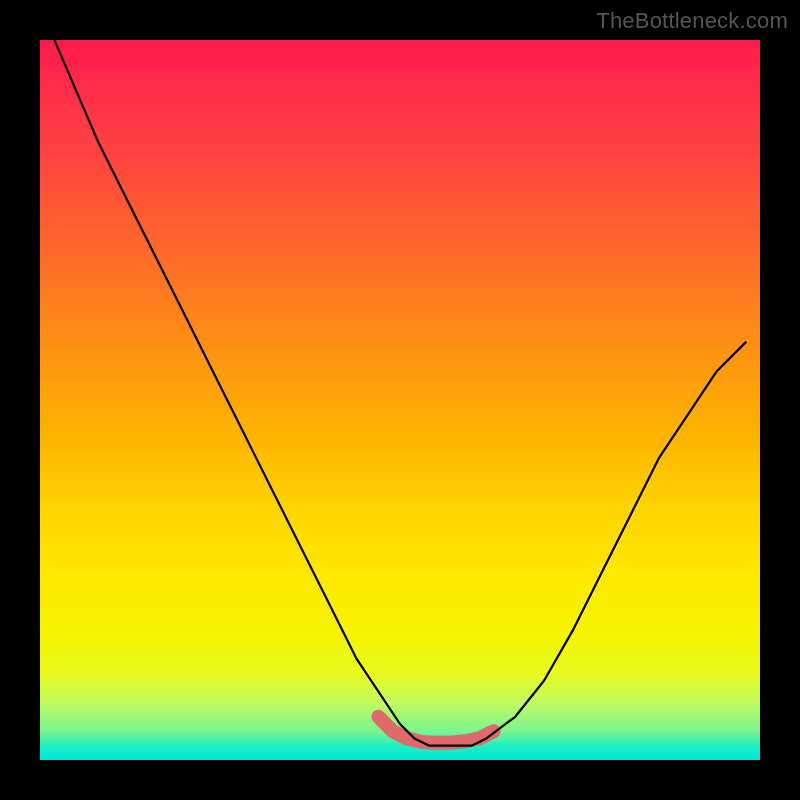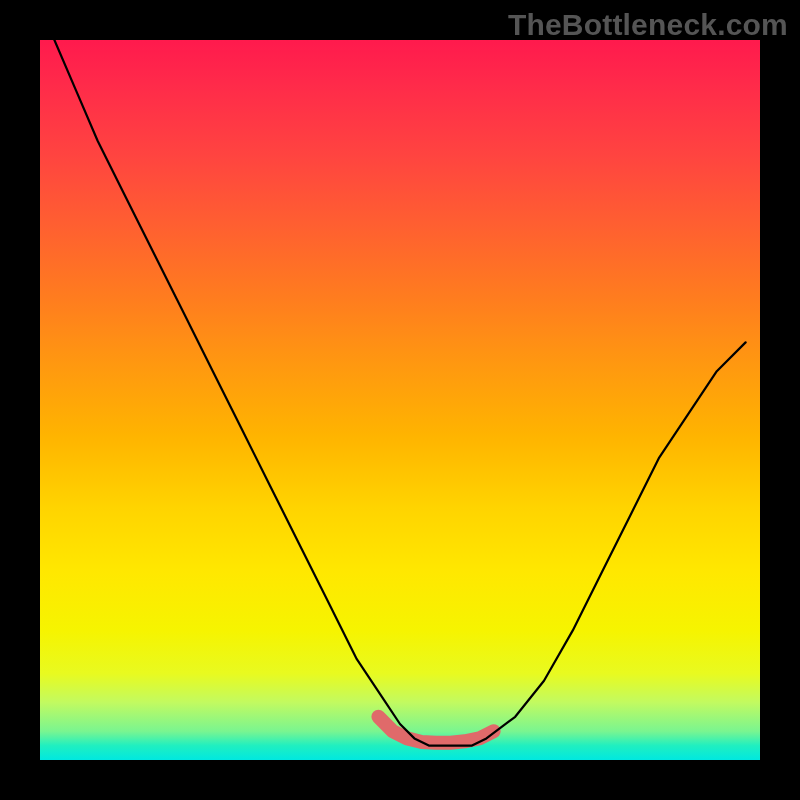--- a/index.html
+++ b/index.html
@@ -9,22 +9,22 @@
     background: #000;
     position: relative;
     overflow: hidden;
     font-family: Arial, sans-serif;
   }
   .watermark {
     position: absolute;
     top: 8px;
     right: 12px;
     color: #555;
-    font-size: 30px;
-    font-weight: 700;
+    font-size: 22px;
+    font-weight: 400;
     z-index: 20;
     letter-spacing: 0.2px;
   }
   .plot-frame {
     position: absolute;
     left: 40px;
     top: 40px;
     width: 720px;
     height: 720px;
     background: linear-gradient(to bottom,

